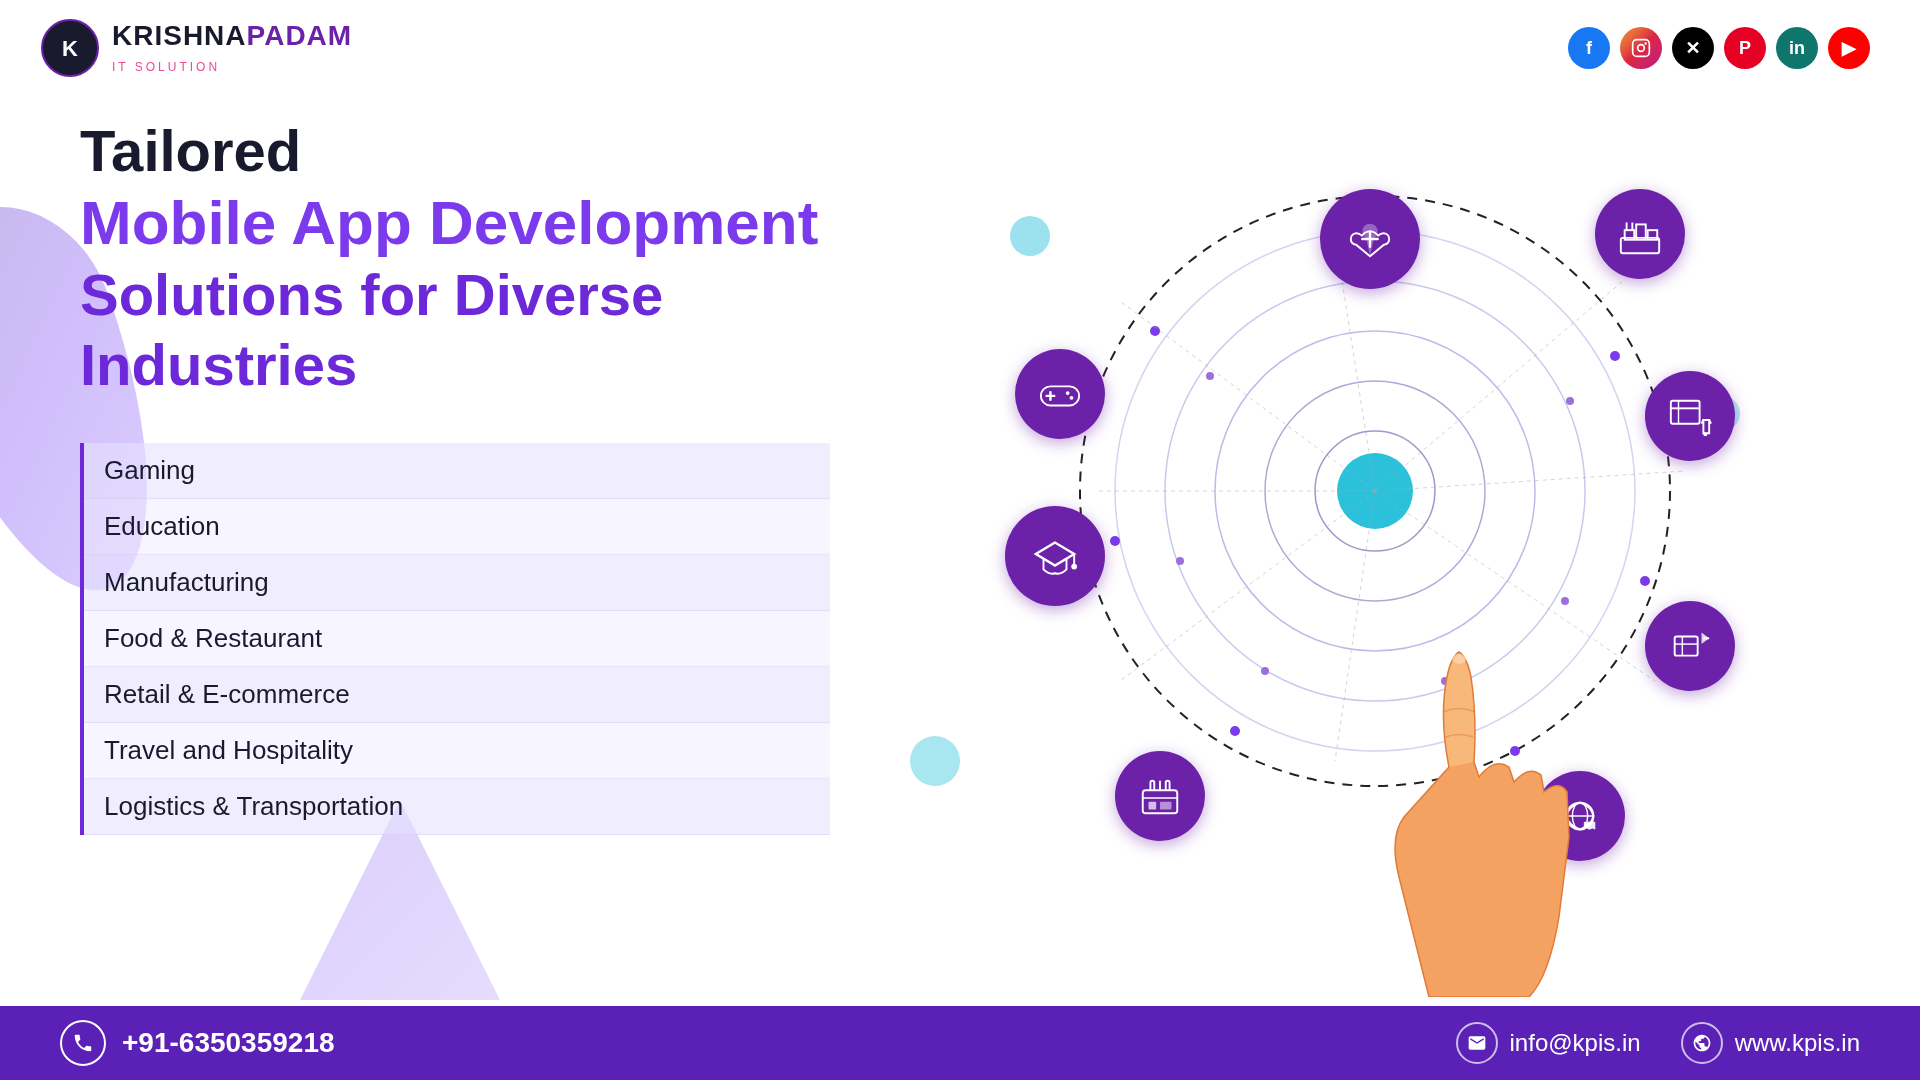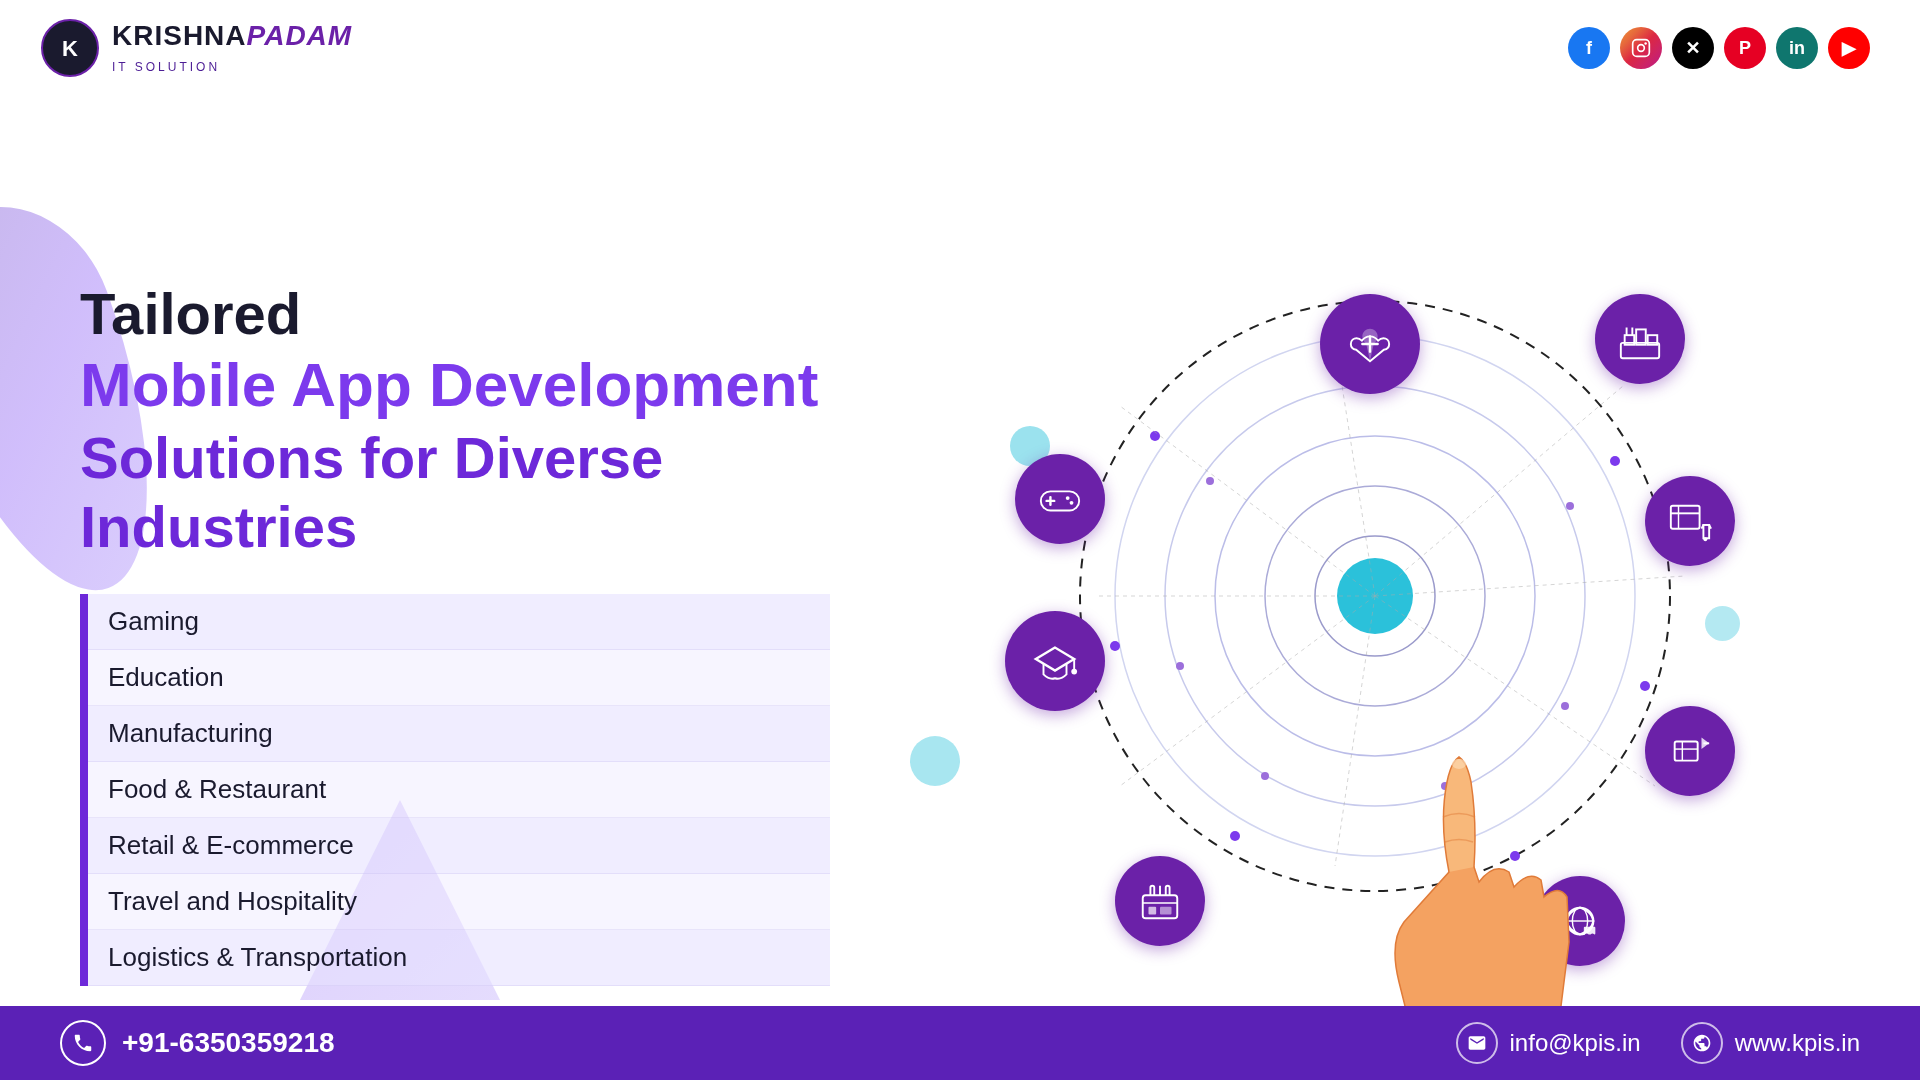--- a/index.html
+++ b/index.html
@@ -61,25 +61,24 @@
       font-size: 28px;
       font-weight: 900;
       letter-spacing: 1px;
       line-height: 1;
     }
     .logo-name .krishna {
       color: #1a1a2e;
     }
     .logo-name .padam {
       color: #6b21a8;
-      font-style: italic;
     }
     .logo-sub {
       font-size: 12px;
-      color: #4c1d95;
+      color: #ec4899;
       letter-spacing: 3px;
       text-transform: uppercase;
       margin-top: 10px;
     }
     .social-icons {
       display: flex;
       gap: 10px;
       align-items: center;
     }
     .social-icon {
@@ -101,21 +100,20 @@
     .si-li { background: #0f766e; }
     .si-yt { background: #ff0000; }
 
     
     .main-content {
       display: flex;
       height: calc(1080px - 100px - 90px);
       padding: 0 0 0 80px;
       position: relative;
       z-index: 5;
-      align-items: flex-end;
     }
 
     
     .left-side {
       flex: 0 0 750px;
       display: flex;
       flex-direction: column;
       justify-content: flex-start;
       padding-top: 20px;
     }
@@ -139,22 +137,22 @@
       font-weight: 700;
       color: #6d28d9;
       line-height: 1.2;
     }
 
     
     .industry-list {
       display: flex;
       flex-direction: column;
       gap: 0;
-      margin-top: 2px;
-      border-left: 8px solid #6d28d9;
+      margin-top: 14px;
+      border-left: 4px solid #6d28d9;
       padding-left: 0;
     }
     .industry-item {
       padding: 12px 20px;
       font-size: 26px;
       font-weight: 500;
       color: #1a1a2e;
       background: rgba(240, 235, 255, 0.5);
       border-bottom: 1px solid rgba(200,190,240,0.3);
       cursor: pointer;

